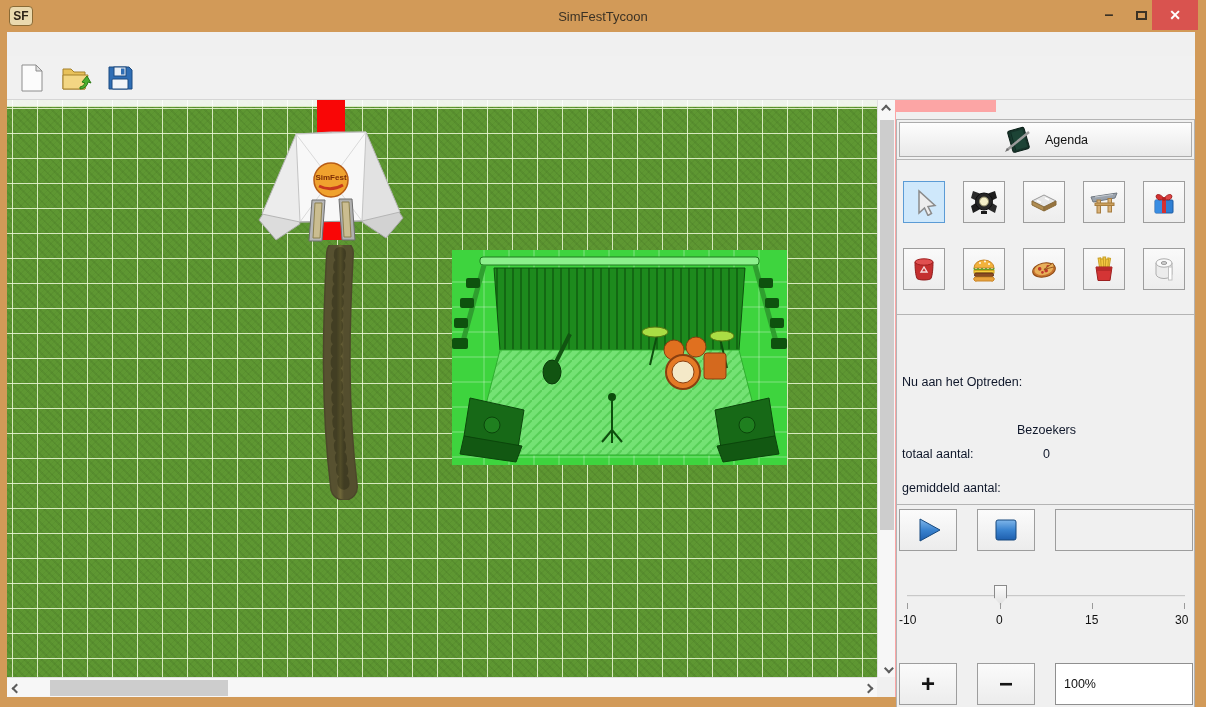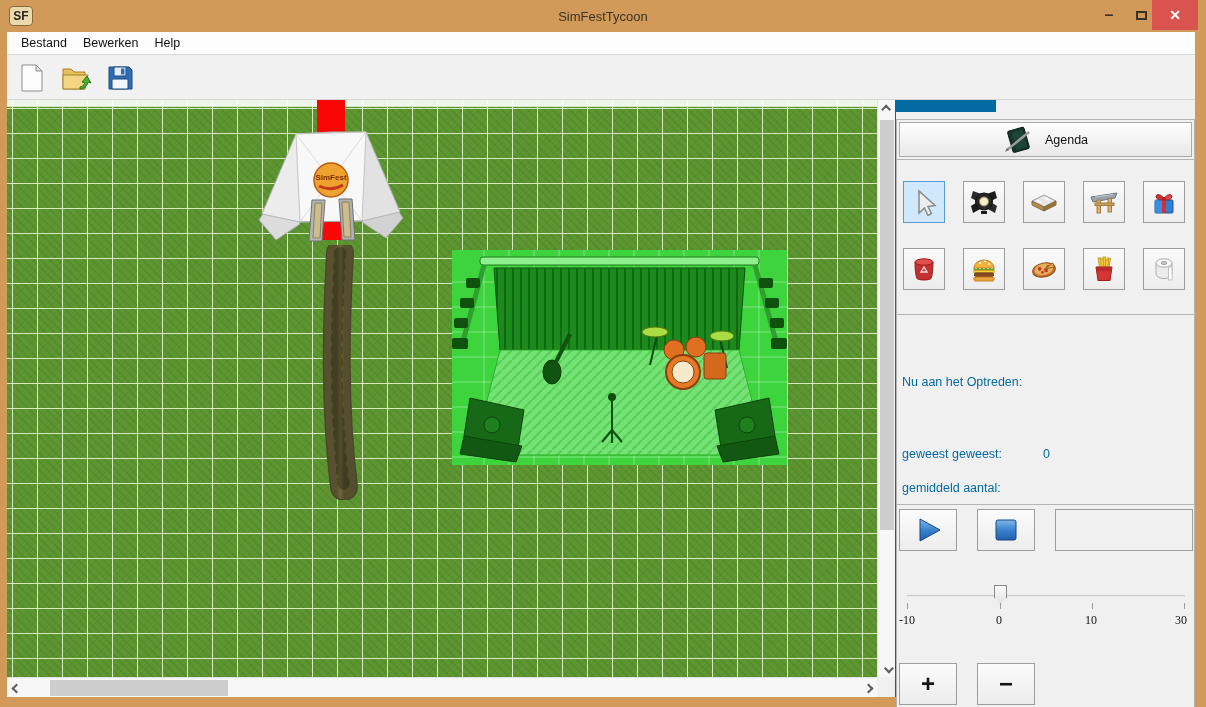--- a/index.html
+++ b/index.html
@@ -19,21 +19,21 @@
   
   .client { position:absolute; left:7px; top:32px; width:1188px; height:665px; background:#f0f0f0; }
 
   .menubar { position:absolute; left:0; top:0; width:1188px; height:23px; background:#fdfdfd; border-bottom:1px solid #d9d9d9; display:flex; align-items:center; padding-left:7px; gap:2px; }
   .menu-item { padding:3px 7px; font-size:12.5px; color:#111; }
 
   .toolbar { position:absolute; left:0; top:24px; width:1188px; height:44px; background:#f1f1f1; border-bottom:1px solid #d6d6d6; display:flex; align-items:center; padding-left:8px; gap:10px; }
   .toolbar-btn { width:34px; height:34px; display:flex; align-items:center; justify-content:center; background:transparent; border:1px solid transparent; }
 
   
-  .canvas-wrap { position:absolute; left:0; top:68px; width:989px; height:597px; background:#0369a1; }
+  .canvas-wrap { position:absolute; left:0; top:68px; width:989px; height:597px; background:#fca5a5; }
   .canvas { position:absolute; left:0; top:0; width:870px; height:577px; overflow:hidden; background-color:#5e9732;
     background-image:
       repeating-linear-gradient(0deg, rgba(228,242,206,0.9) 0 1px, transparent 1px 25px),
       repeating-linear-gradient(90deg, rgba(228,242,206,0.9) 0 1px, transparent 1px 25px),
       repeating-linear-gradient(45deg, rgba(15,40,5,0.08) 0 2px, transparent 2px 6px),
       repeating-linear-gradient(135deg, rgba(30,60,10,0.06) 0 1px, transparent 1px 4px);
     background-position: 5px 7px, 5px 7px, 0 0, 0 0; }
   .canvas-topstrip { position:absolute; left:0; top:0; width:870px; height:6px; background:#fff; opacity:.9; }
   .carpet { position:absolute; left:310px; top:0; width:28px; height:140px; background:#f90606; }
   .tent { position:absolute; left:249px; top:20px; }
@@ -62,33 +62,33 @@
   .sec-ctrl { top:392px; height:205px; }
 
   .agenda-btn { position:absolute; left:2px; top:2px; width:293px; height:35px; background:linear-gradient(#fdfdfd,#e9e9e9); border:1px solid #ababab; display:flex; align-items:center; justify-content:center; gap:12px; font-size:12.5px; color:#111; }
 
   .toolbtn { position:absolute; width:42px; height:42px; background:linear-gradient(#fafafa,#ededed); border:1px solid #9d9d9d; display:flex; align-items:center; justify-content:center; }
   .toolbtn.selected { background:#cfe8fb; border:1px solid #5b9bd5; }
   .row1 { top:21px; } .row2 { top:88px; }
   .c1 { left:6px; } .c2 { left:66px; } .c3 { left:126px; } .c4 { left:186px; } .c5 { left:246px; }
 
   .name-input { position:absolute; left:2px; top:5px; width:294px; height:21px; border:1px solid #8f8f8f; background:#fff; font-family:"Liberation Sans",sans-serif; font-size:12.5px; padding:0 4px; color:#111; }
-  .lbl { position:absolute; font-size:12.5px; color:#0369a1; white-space:nowrap; }
+  .lbl { position:absolute; font-size:12.5px; color:#0f172a; white-space:nowrap; }
   .lbl-now { left:5px; top:60px; }
   .lbl-visitors { left:0; top:108px; width:299px; text-align:center; }
   .lbl-total { left:5px; top:132px; }
   .val-total { left:0; top:132px; width:299px; text-align:center; }
   .lbl-avg { left:5px; top:166px; }
   .val-avg { left:0; top:166px; width:305px; text-align:center; }
 
   .ctrl-btn { position:absolute; top:4px; width:58px; height:42px; background:linear-gradient(#fbfbfb,#ececec); border:1px solid #9d9d9d; display:flex; align-items:center; justify-content:center; }
   .play { left:2px; } .stop { left:80px; }
   .status-box { position:absolute; left:158px; top:4px; width:138px; height:42px; background:#f0f0f0; border:1px solid #9d9d9d; }
 
-  .slider { position:absolute; left:0px; top:70px; width:299px; height:60px;font-family:Liberation Serif, serif; }
+  .slider { position:absolute; left:0px; top:70px; width:299px; height:60px; }
   .slider-track { position:absolute; left:10px; top:20px; width:278px; height:2px; background:#c8c8c8; border-bottom:1px solid #e8e8e8; }
   .slider-thumb { position:absolute; left:97px; top:10px; width:13px; height:20px; background:linear-gradient(#fbfbfb,#e2e2e2); border:1px solid #8a8a8a; clip-path:polygon(0 0,100% 0,100% 62%,50% 100%,0 62%); }
   .tick { position:absolute; top:28px; width:1px; height:6px; background:#9a9a9a; }
   .t0 { left:10px; } .t1 { left:103px; } .t2 { left:195px; } .t3 { left:287px; }
   .slider-lab { position:absolute; top:38px; font-size:12px; color:#111; }
   .sl0 { left:2px; } .sl1 { left:99px; } .sl2 { left:188px; } .sl3 { left:278px; }
 
   .zoom-btn { position:absolute; top:158px; width:58px; height:42px; background:linear-gradient(#fbfbfb,#ececec); border:1px solid #9d9d9d; display:flex; align-items:center; justify-content:center; font-size:24px; font-weight:bold; color:#151515; }
   .zplus { left:2px; } .zminus { left:80px; }
   .zoom-field { position:absolute; left:158px; top:158px; width:138px; height:42px; border:1px solid #8f8f8f; background:#fff; font-family:"Liberation Sans",sans-serif; font-size:12.5px; padding:0 8px; color:#111; }
@@ -103,25 +103,20 @@
     <div class="win-title">SimFestTycoon</div>
     <div class="winbtn btn-min">–</div>
     <div class="winbtn btn-max">
         <span class="maxbox"></span>
       </div>
     <div class="winbtn btn-close">✕</div>
   </div>
 
   <div class="client">
 
-    <div class="menubar">
-      <span class="menu-item">Bestand</span>
-      <span class="menu-item">Bewerken</span>
-      <span class="menu-item">Help</span>
-    </div>
 
     <div class="toolbar">
       <div class="toolbar-btn" title="new-file">
         <svg width="28" height="30" viewBox="0 0 28 30">
           <polygon points="4,2 18,2 24,8 24,28 4,28" fill="#fcfcfc" stroke="#8d8d8d"></polygon>
           <polygon points="18,2 18,8 24,8" fill="#e2e2e2" stroke="#8d8d8d"></polygon>
         </svg>
       </div>
       <div class="toolbar-btn" title="open-file">
         <svg width="32" height="30" viewBox="0 0 32 30">
@@ -411,21 +406,22 @@
             <path d="M6,8 v11 a8,4.5 0 0 0 16,0 v-11" fill="#ececec" stroke="#adadad"></path>
             <ellipse cx="14" cy="8" rx="8" ry="4.2" fill="#fafafa" stroke="#adadad"></ellipse>
             <ellipse cx="14" cy="8" rx="2.8" ry="1.5" fill="#cfcfcf" stroke="#9d9d9d"></ellipse>
             <rect x="18.5" y="12" width="3.5" height="13" fill="#ffffff" stroke="#c2c2c2"></rect>
           </svg>
         </div>
       </div>
 
       <div class="section sec-info">
         <span class="lbl lbl-now">Nu aan het Optreden:</span>
-        <span class="lbl lbl-total">geweest geweest:</span>
+        <span class="lbl lbl-visitors" style="font-weight:normal;">Bezoekers</span>
+        <span class="lbl lbl-total">totaal aantal:</span>
         <span class="lbl val-total">0</span>
         <span class="lbl lbl-avg">gemiddeld aantal:</span>
       </div>
 
       <div class="section sec-ctrl">
         <div class="ctrl-btn play">
           <svg width="30" height="28" viewBox="0 0 30 28">
             <defs>
                 <linearGradient id="bg1" x1="0" y1="0" x2="0" y2="1">
                   <stop offset="0" stop-color="#7fb6ea"></stop>
@@ -452,23 +448,24 @@
 
         <div class="slider">
           <div class="slider-track"></div>
           <div class="slider-thumb"></div>
           <div class="tick t0"></div>
           <div class="tick t1"></div>
           <div class="tick t2"></div>
           <div class="tick t3"></div>
           <span class="slider-lab sl0">-10</span>
           <span class="slider-lab sl1">0</span>
-          <span class="slider-lab sl2">10</span>
+          <span class="slider-lab sl2">15</span>
           <span class="slider-lab sl3">30</span>
         </div>
 
         <div class="zoom-btn zplus">+</div>
         <div class="zoom-btn zminus">−</div>
+        <input class="zoom-field" type="text" value="100%" style="">
       </div>
 
     </div>
   </div>
 </div>
 
 </body></html>

